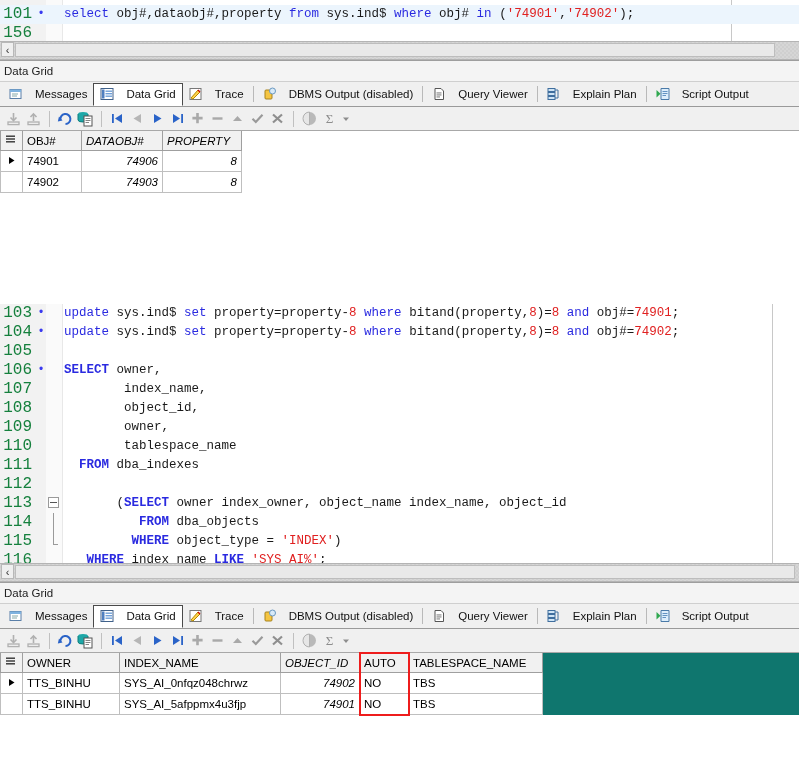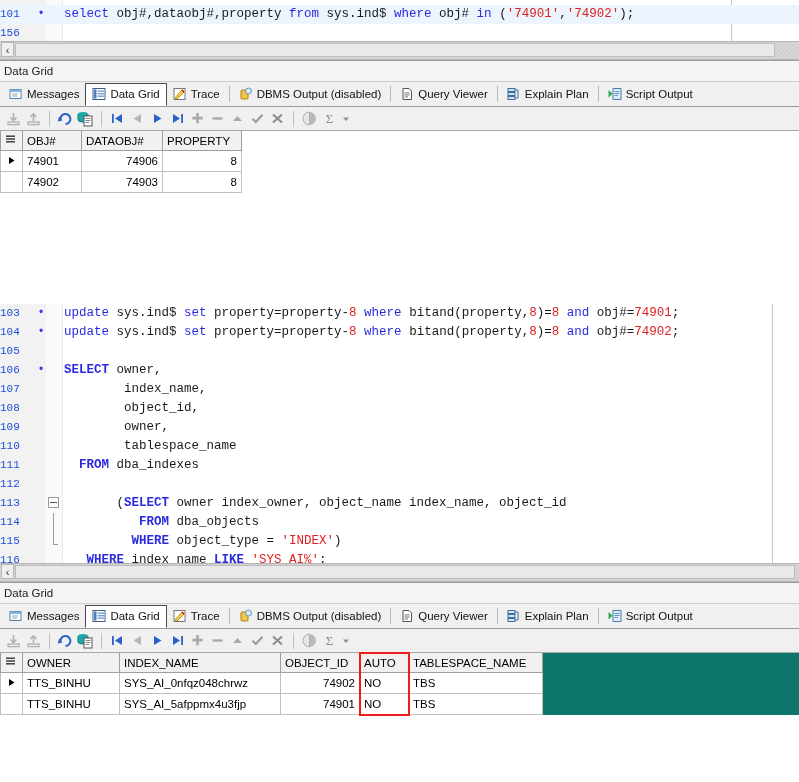--- a/index.html
+++ b/index.html
@@ -30,22 +30,22 @@
     border-right:1px solid #e8e8e8;
   }
   .print-margin{
     position:absolute;top:0;bottom:0;width:1px;background:#c8c8c8;
   }
   .code-line{
     position:relative;height:19px;line-height:19px;white-space:pre;
   }
   .code-line.hl{background:#ecf5fd;}
   .ln{
-    position:absolute;left:0;top:0;width:32px;text-align:left;
-    color:#1d4ed8;font-family:"Liberation Mono", monospace;font-size:11px;
+    position:absolute;left:0;top:0;width:32px;text-align:right;
+    color:#15803d;font-family:"Liberation Mono", monospace;font-size:16px;
   }
   .dot{
     position:absolute;left:37px;top:0;width:8px;text-align:center;
     color:#3a3af0;font-size:12px;
   }
   .txt{position:absolute;left:64px;top:0;}
   .kw{color:#2a2ae0;font-weight:bold;}
   .kwl{color:#2a2ae0;}
   .id{color:#1a1a1a;text-align:center;}
   .str{color:#e02020;}
@@ -77,21 +77,21 @@
     border-bottom:1px solid #cfcfcf;
     font-size:11.5px;color:#222;
   }
   .tabstrip{
     height:25px;background:#f0f0f0;
     border-bottom:1px solid #9a9a9a;
     display:flex;align-items:center;padding-left:3px;
     box-sizing:border-box;
   }
   .tab{
-    display:flex;align-items:center;gap:4px;
+    display:flex;align-items:center;gap:12px;
     height:23px;padding:0 6px;box-sizing:border-box;
     font-size:11.5px;color:#111;white-space:nowrap;
   }
   .tab.active{
     background:#ffffff;border:1px solid #4a4a4a;border-bottom:1px solid #fff;
   }
   .tabsep{width:1px;height:16px;background:#b9b9b9;margin:0 3px;}
   .ticon{width:14px;height:14px;position:relative;flex:none;}
 
   .gridtoolbar{
@@ -118,21 +118,21 @@
   }
   table.dg td{
     border:1px solid #bfbfbf;
     font-size:11.5px;
     padding:1px 4px;
     height:18px;
     color:#000;
     white-space:nowrap;
     background:#fff;
   }
-  td.num-cell,th.num-cell{text-align:right;}
+  td.num-cell,th.num-cell{text-align:right;font-style:italic;}
   .rowhdr{
     width:13px;padding:0;text-align:center;
     background:#f1f1f1;border:1px solid #9f9f9f;
   }
   .dg-corner{
     width:13px;background:#f1f1f1;border:1px solid #9f9f9f;border-top:none;padding:0;
     text-align:center;
   }
   .redbox{
     position:absolute;border:2px solid #ee1c1c;box-sizing:border-box;

